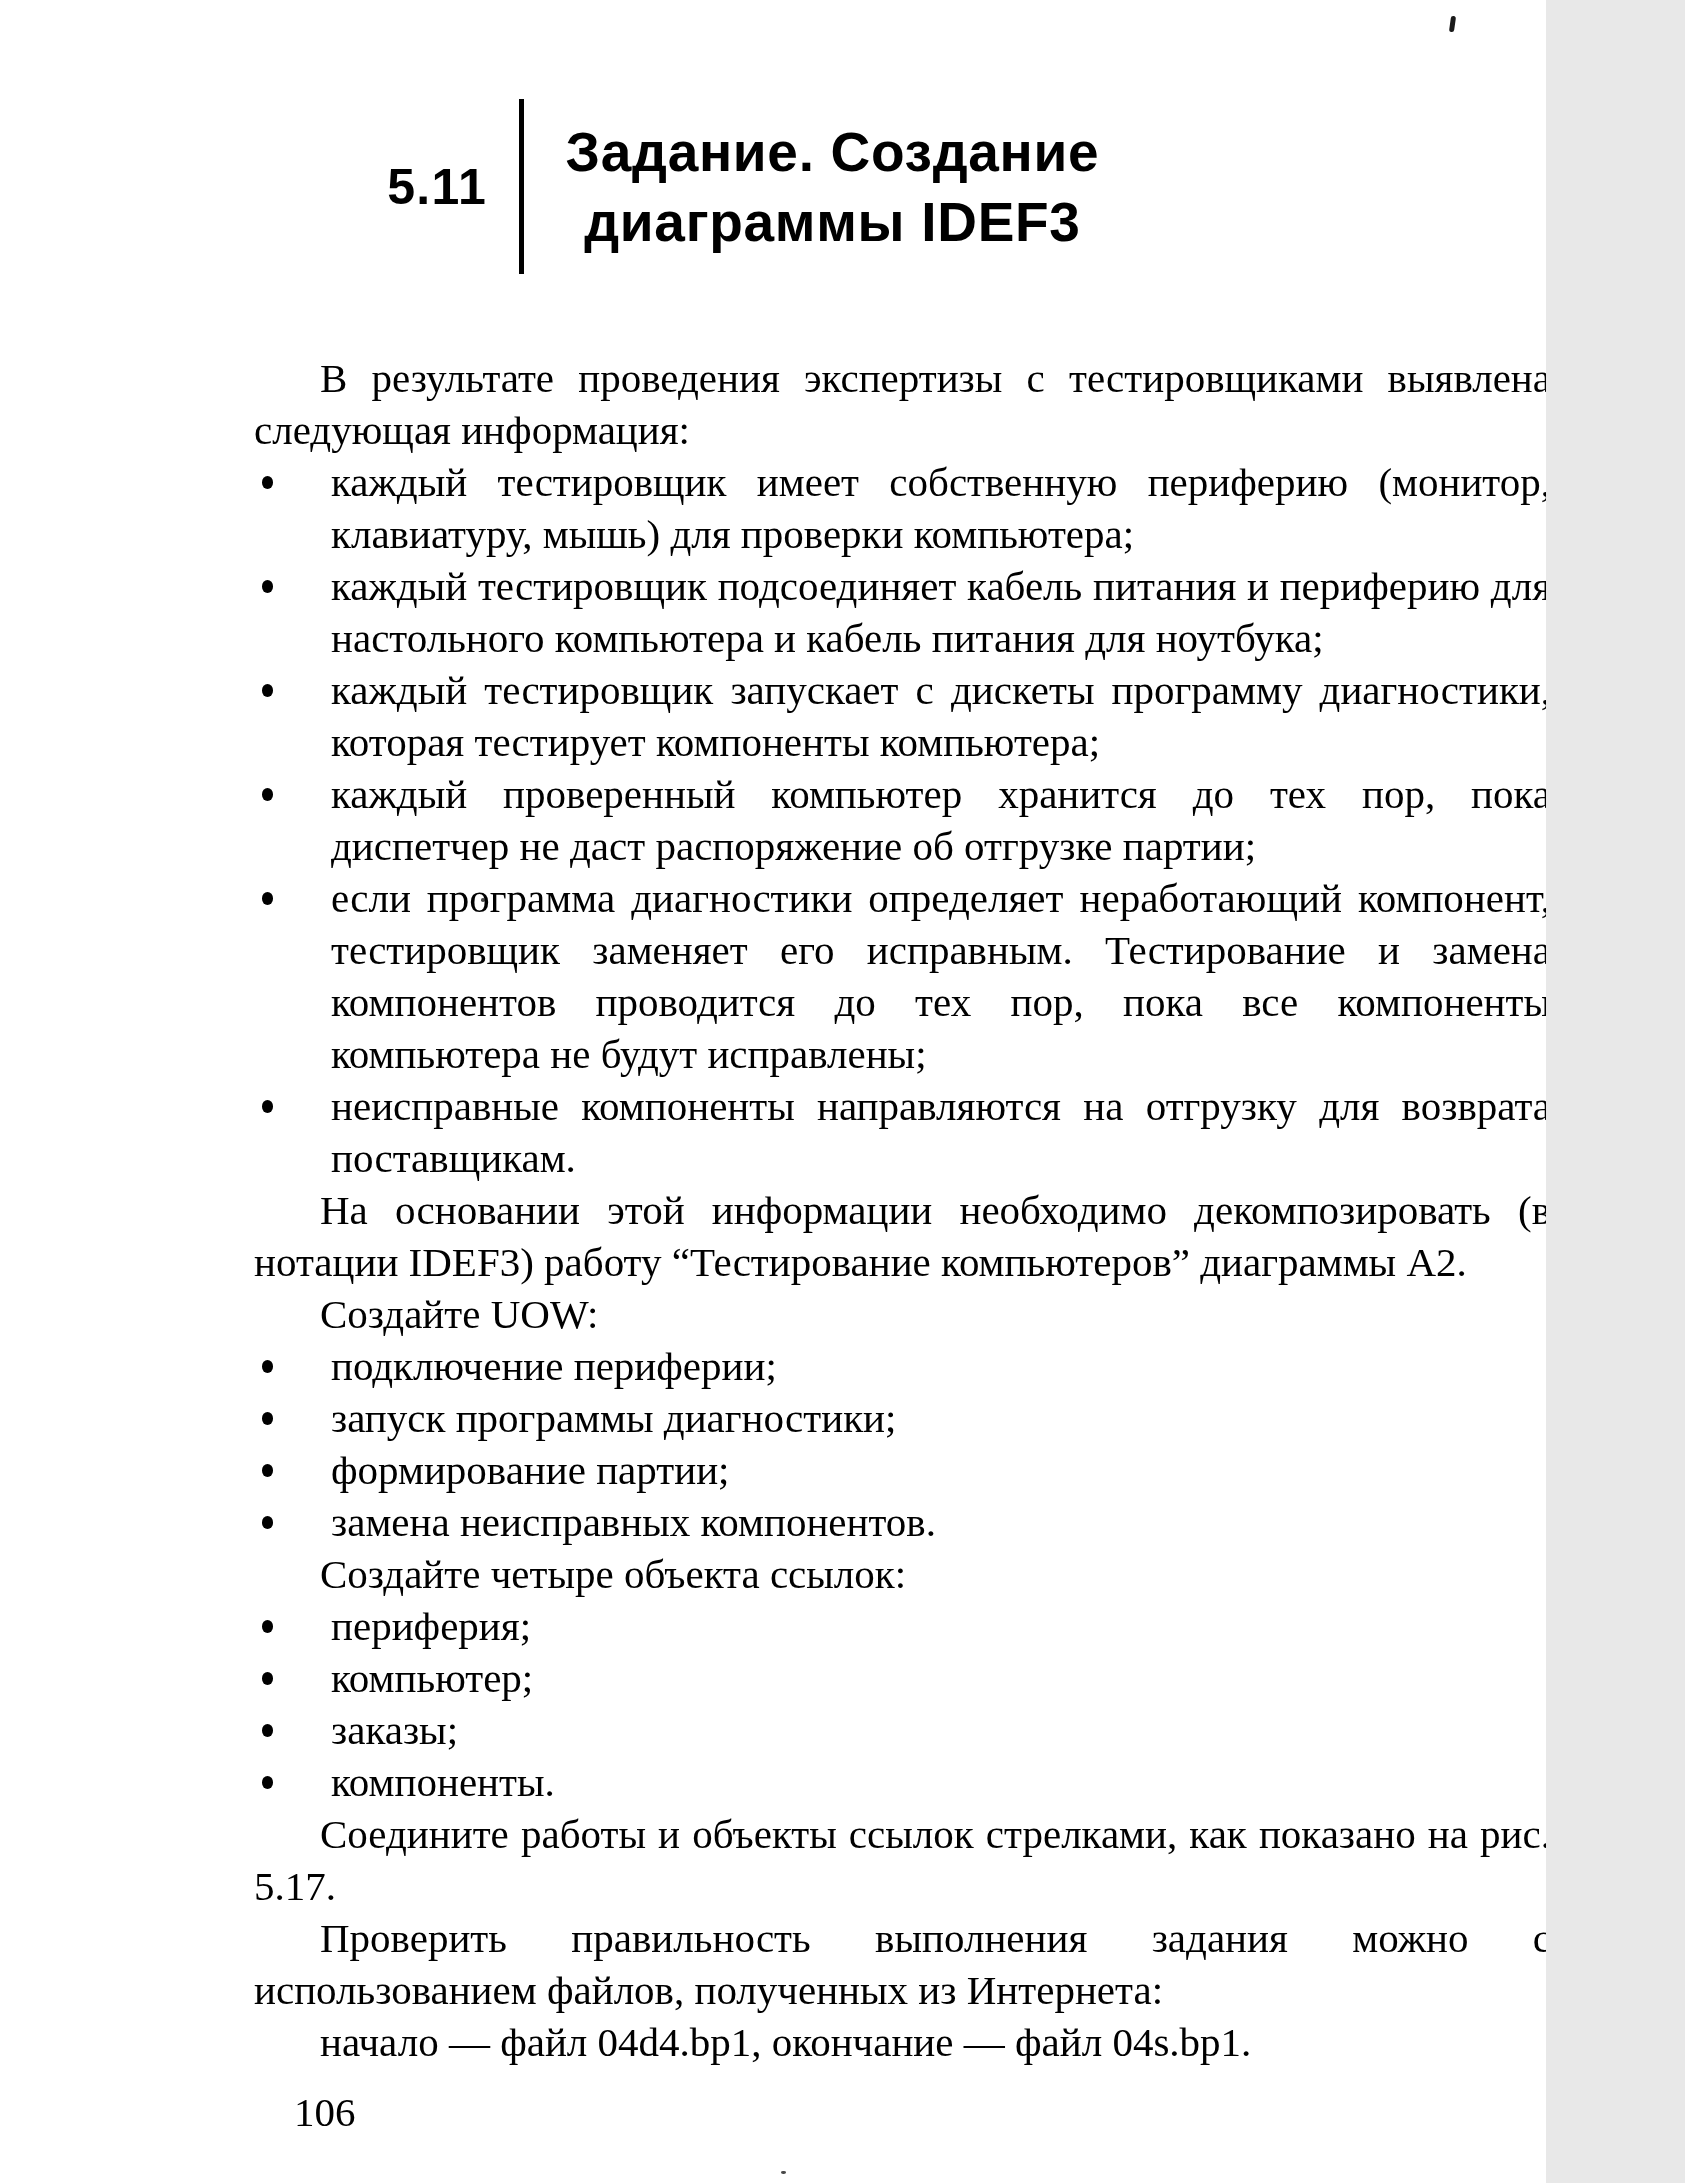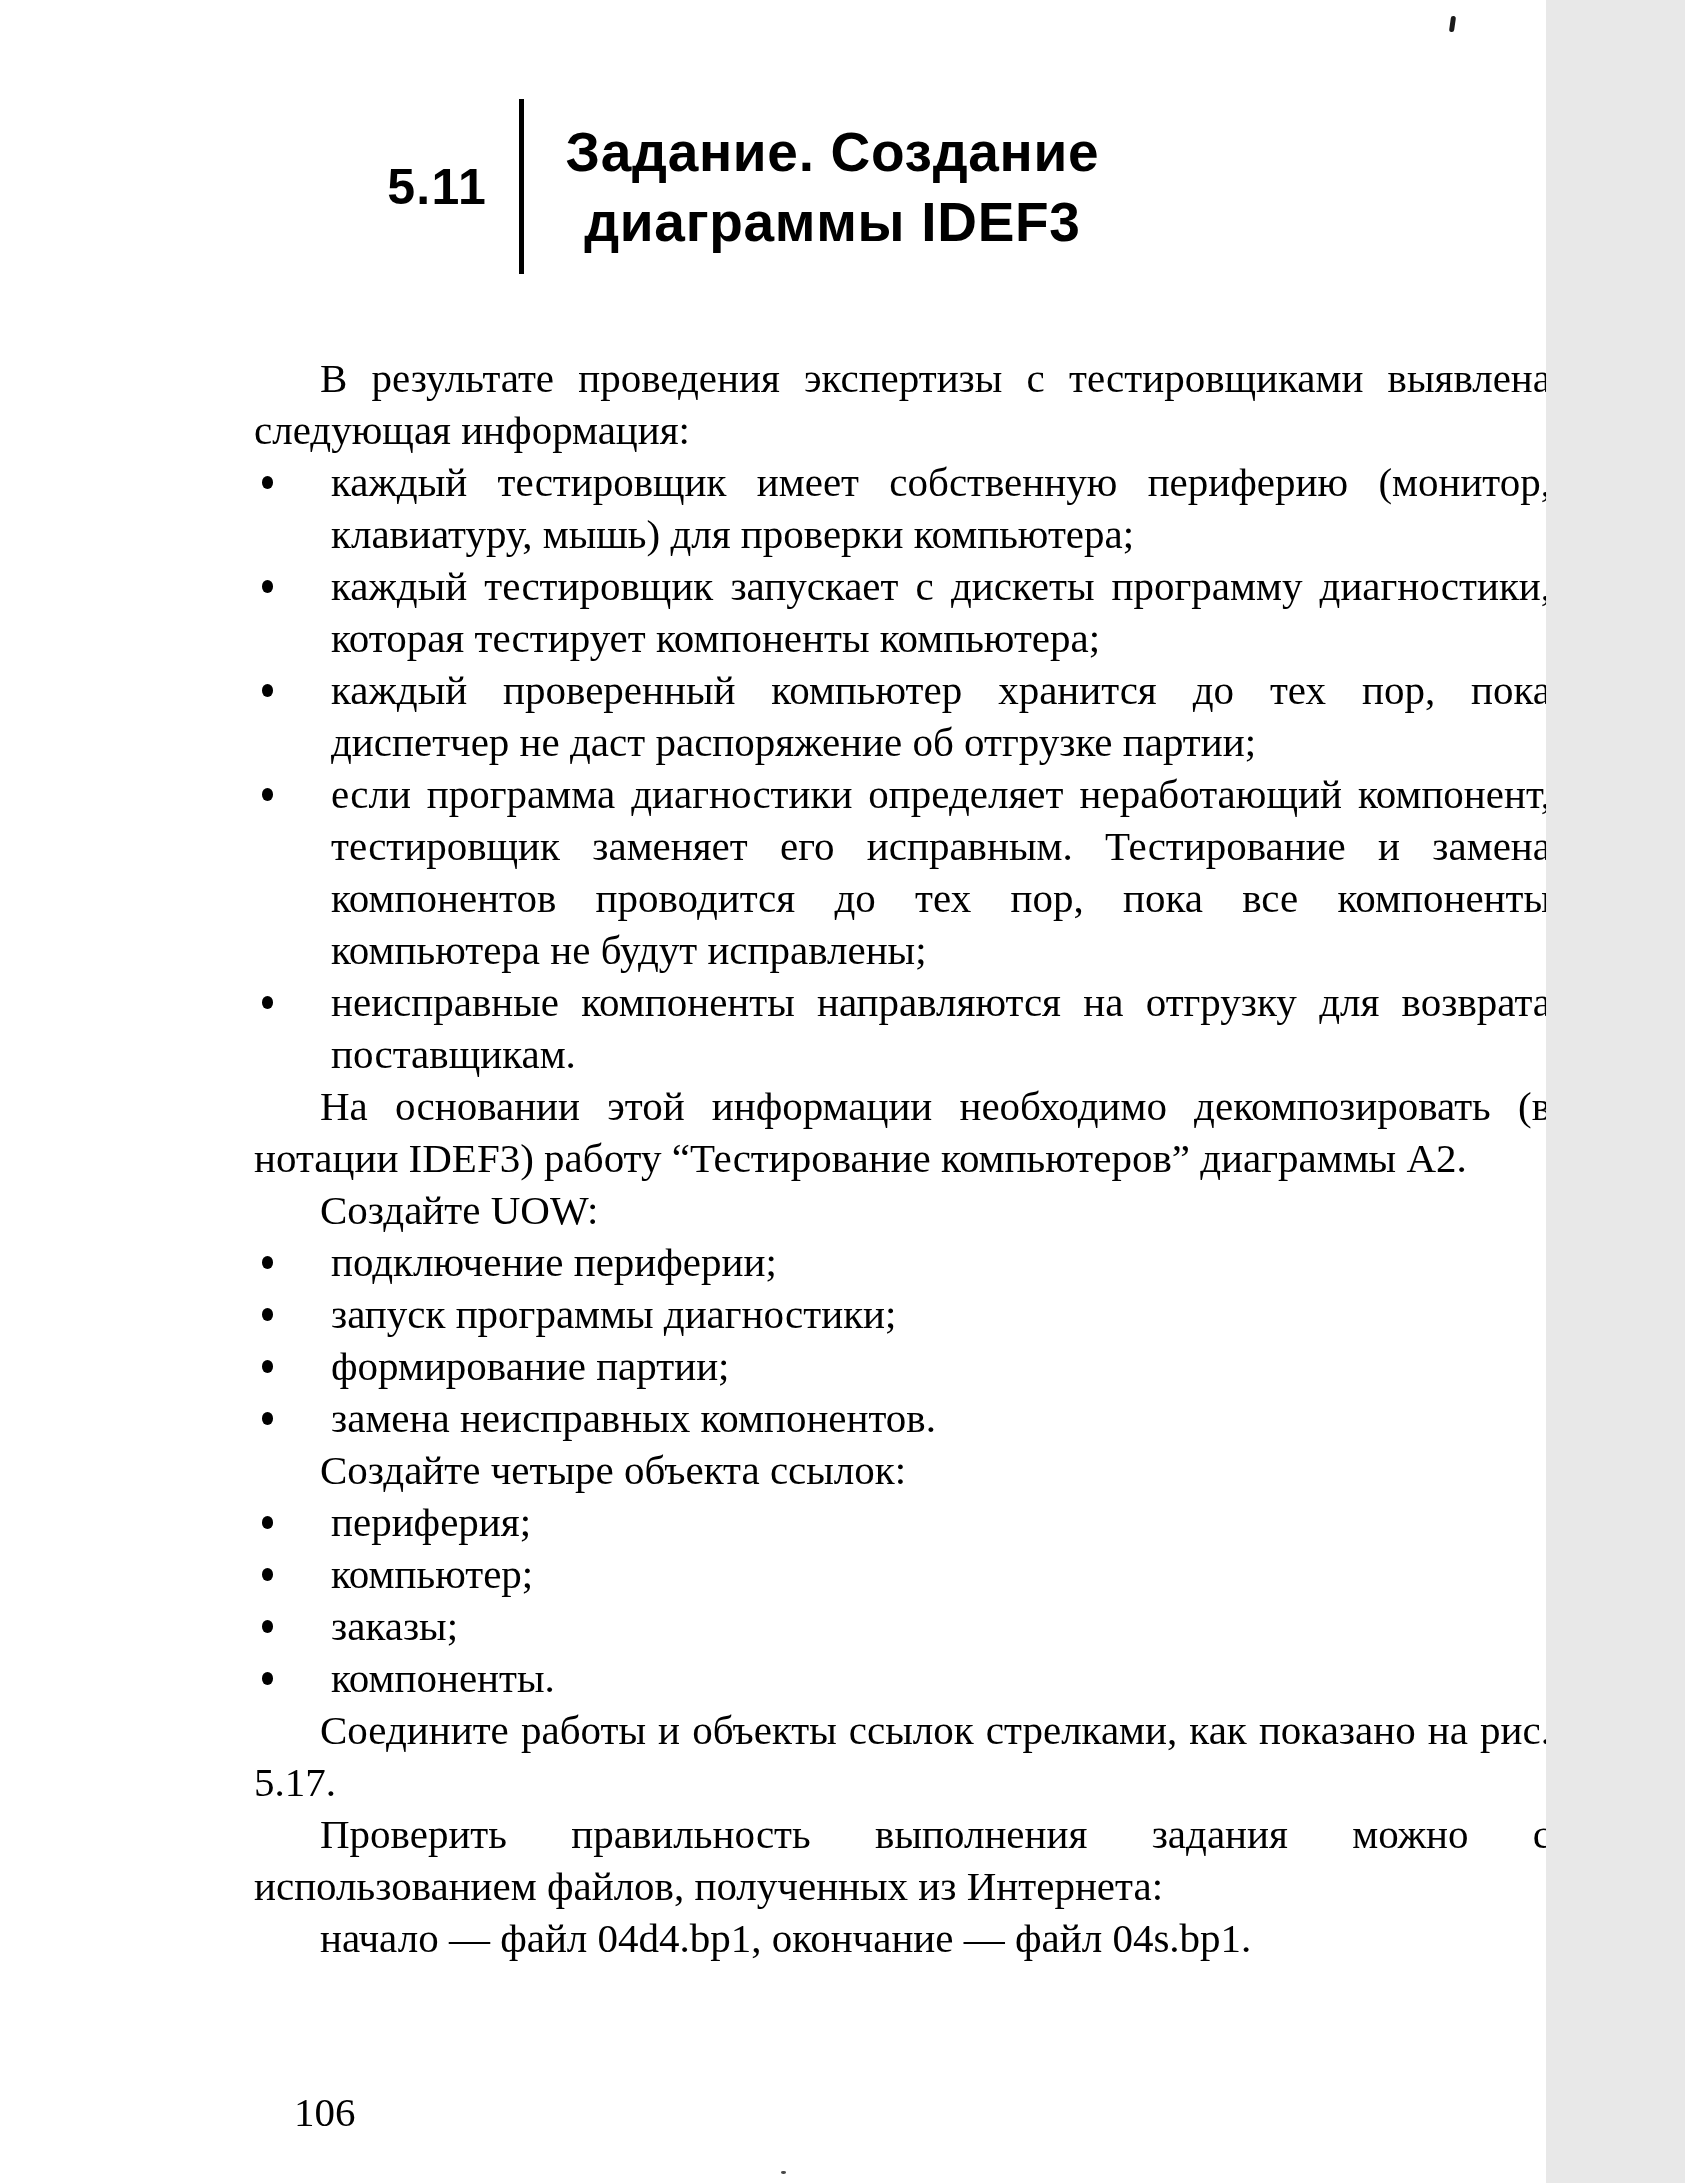--- a/index.html
+++ b/index.html
@@ -106,20 +106,21 @@
     <div class="section-title">
       <div>Задание. Создание</div>
       <div>диаграммы IDEF3</div>
     </div>
   </div>
 
   <div class="content">
     <p>В результате проведения экспертизы с тестировщиками выявлена следующая информация:</p>
     <ul>
         <li>каждый тестировщик имеет собственную периферию (монитор, клавиатуру, мышь) для проверки компьютера;</li>
+        <li>каждый тестировщик подсоединяет кабель питания и периферию для настольного компьютера и кабель питания для ноутбука;</li>
         <li>каждый тестировщик запускает с дискеты программу диагностики, которая тестирует компоненты компьютера;</li>
         <li>каждый проверенный компьютер хранится до тех пор, пока диспетчер не даст распоряжение об отгрузке партии;</li>
         <li>если программа диагностики определяет неработающий компонент, тестировщик заменяет его исправным. Тестирование и замена компонентов проводится до тех пор, пока все компоненты компьютера не будут исправлены;</li>
         <li>неисправные компоненты направляются на отгрузку для возврата поставщикам.</li>
       </ul>
     <p>На основании этой информации необходимо декомпозировать (в нотации IDEF3) работу “Тестирование компьютеров” диаграммы А2.</p>
     <p>Создайте UOW:</p>
     <ul>
         <li>подключение периферии;</li>
         <li>запуск программы диагностики;</li>

